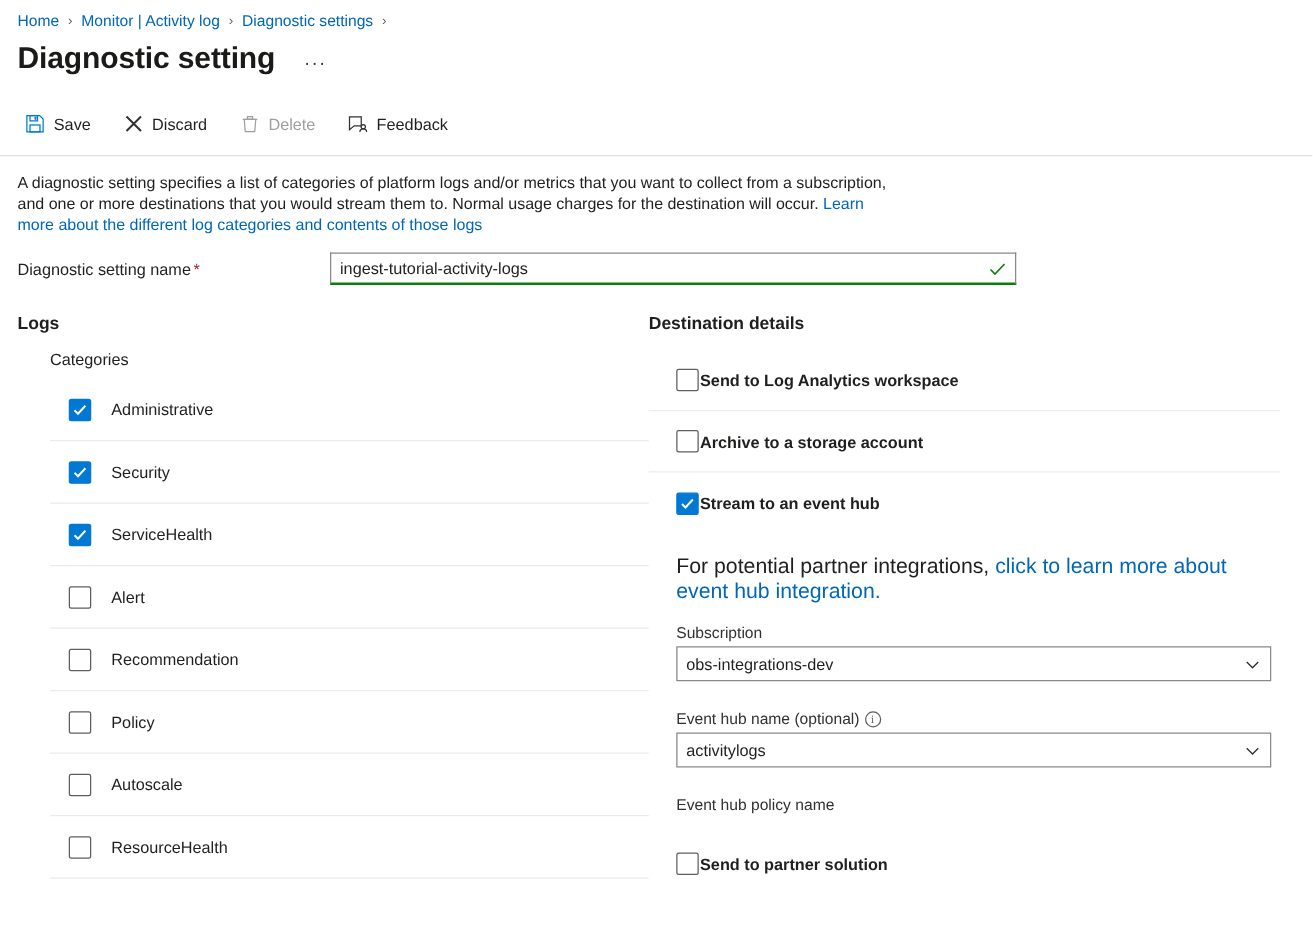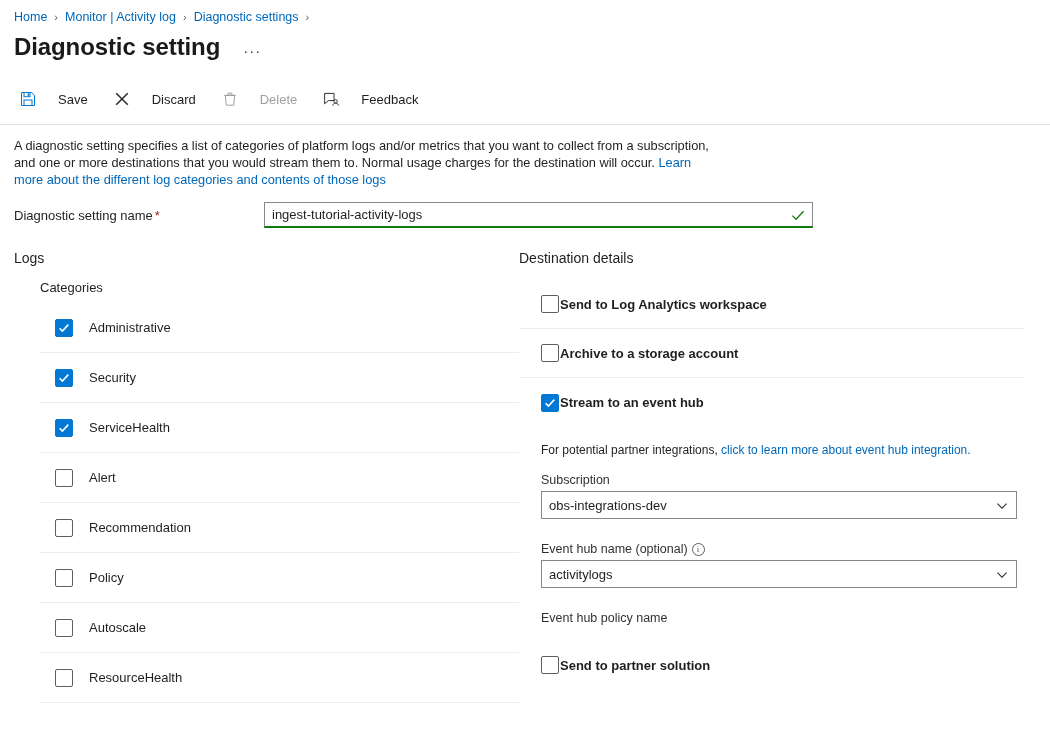--- a/index.html
+++ b/index.html
@@ -65,21 +65,21 @@
     display: flex;
     align-items: center;
     gap: 0px;
     padding: 0 14px;
     height: 40px;
     margin-top: 18px;
   }
   .cmd {
     display: flex;
     align-items: center;
-    gap: 22px;
+    gap: 7px;
     padding: 5px 12px 5px 6px;
     margin-right: 8px;
     cursor: pointer;
     font-size: 13px;
     color: #201f1e;
     background: transparent;
     border: none;
     height: 30px;
   }
   .cmd.disabled { color: #a19f9d; cursor: default; }
@@ -141,21 +141,21 @@
   .body {
     display: flex;
     padding: 22px 14px 0 14px;
     gap: 0;
   }
   .col-left { width: 505px; }
   .col-right { width: 505px; }
 
   .section-head {
     font-size: 14px;
-    font-weight: 400;
+    font-weight: 700;
     color: #201f1e;
     margin-bottom: 14px;
   }
   .sub-head {
     font-size: 13px;
     color: #201f1e;
     margin-left: 26px;
     margin-bottom: 8px;
   }
 
@@ -208,21 +208,21 @@
     margin-left: 1px;
     font-size: 13px;
     color: #201f1e;
     font-weight: bold;
   }
 
   .eh-panel {
     padding: 16px 0 0 22px;
   }
   .partner-note {
-    font-size: 12px;
+    font-size: 17px;
     color: #201f1e;
     margin-bottom: 16px;
   }
   .partner-note a { color: #0067b8; text-decoration: none; cursor: pointer; }
 
   .field-label {
     font-size: 12.5px;
     color: #323130;
     margin-bottom: 4px;
     display: flex;

